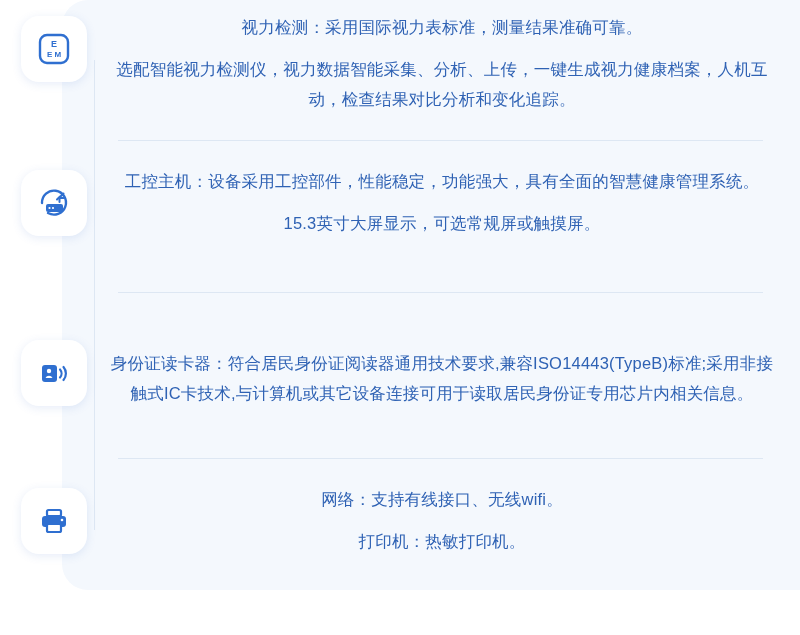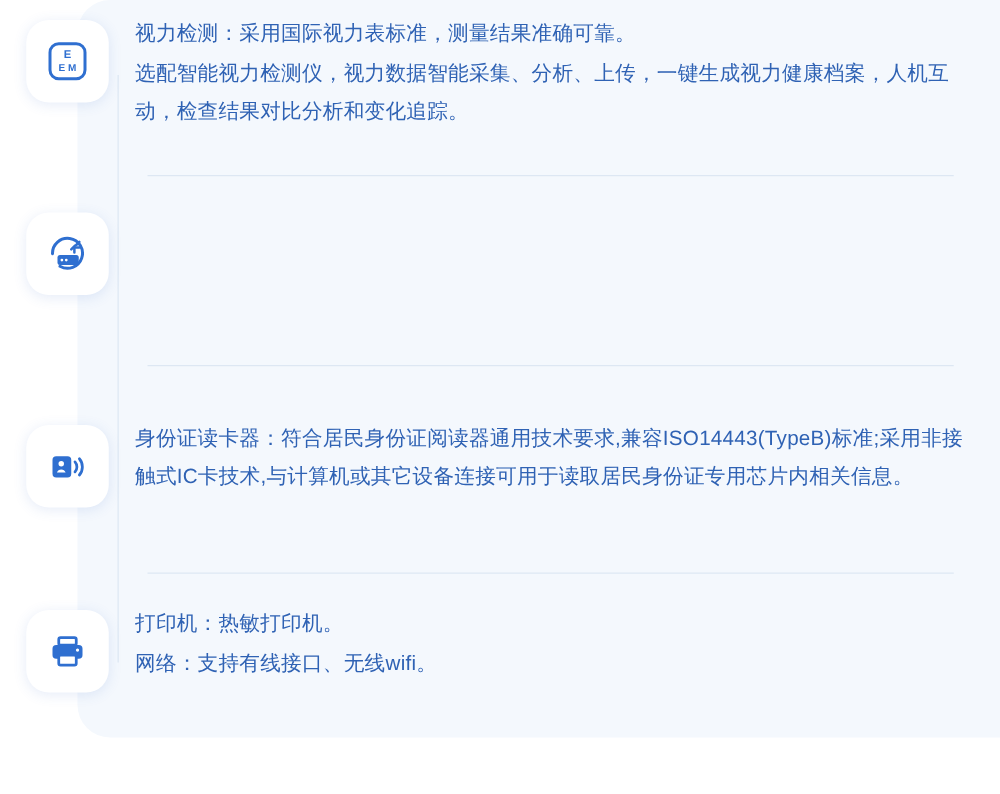--- a/index.html
+++ b/index.html
@@ -65,29 +65,30 @@
     position: relative;
     z-index: 2;
   }
   .icon-badge svg {
     display: block;
   }
   .text-col {
     flex: 1;
     padding-right: 24px;
     box-sizing: border-box;
+    text-align: center;
   }
   .line {
     color: #2f62b4;
     font-size: 16.5px;
     line-height: 30px;
     letter-spacing: 0.2px;
     margin: 0 0 2px 0;
   }
-  .line:last-child { margin-bottom: 0; }
+  .line:last-child { margin-bottom: 0; margin-top: 12px; }
   .divider {
     position: absolute;
     left: 118px;
     width: 645px;
     height: 1px;
     background: #dde7f3;
   }
   
   .spine {
     position: absolute;
@@ -133,20 +134,24 @@
           <svg width="34" height="34" viewBox="0 0 34 34" aria-hidden="true">
             <path d="M5 17 a12 12 0 1 1 6 10" fill="none" stroke="#2f6fd0" stroke-width="2.4" stroke-linecap="round"></path>
             <rect x="9" y="18" width="17" height="8" rx="2" fill="#2f6fd0"></rect>
             <circle cx="12.5" cy="22" r="1.1" fill="#ffffff"></circle>
             <circle cx="16" cy="22" r="1.1" fill="#ffffff"></circle>
             <path d="M20 13.5 l3-3 M24 10 l2.5-2.5" stroke="#2f6fd0" stroke-width="2" stroke-linecap="round"></path>
             <path d="M22.5 16 v-4 h4" fill="none" stroke="#2f6fd0" stroke-width="2" stroke-linecap="round"></path>
           </svg>
         </div>
       </div>
+      <div class="text-col">
+        <p class="line">工控主机：设备采用工控部件，性能稳定，功能强大，具有全面的智慧健康管理系统。</p>
+        <p class="line">15.3英寸大屏显示，可选常规屏或触摸屏。</p>
+      </div>
     </div>
 
     <div class="divider" style="top:292px;"></div>
 
     <div class="row" style="top:336px;">
       <div class="icon-col">
         <div class="icon-badge">
           <svg width="34" height="34" viewBox="0 0 34 34" aria-hidden="true">
             <rect x="5" y="9" width="15" height="17" rx="3" fill="#2f6fd0"></rect>
             <circle cx="12" cy="15" r="2.2" fill="#ffffff"></circle>
@@ -168,19 +173,19 @@
         <div class="icon-badge">
           <svg width="34" height="34" viewBox="0 0 34 34" aria-hidden="true">
             <rect x="10" y="6" width="14" height="6" rx="1.5" fill="none" stroke="#2f6fd0" stroke-width="2.2"></rect>
             <rect x="5" y="12" width="24" height="11" rx="3" fill="#2f6fd0"></rect>
             <rect x="10" y="20" width="14" height="8" rx="1.5" fill="#ffffff" stroke="#2f6fd0" stroke-width="2.2"></rect>
             <circle cx="25" cy="16" r="1.3" fill="#ffffff"></circle>
           </svg>
         </div>
       </div>
       <div class="text-col">
+        <p class="line">网络：支持有线接口、无线wifi。</p>
         <p class="line">打印机：热敏打印机。</p>
-        <p class="line">网络：支持有线接口、无线wifi。</p>
       </div>
     </div>
 
   </div>
 </div>
 
 </body></html>

